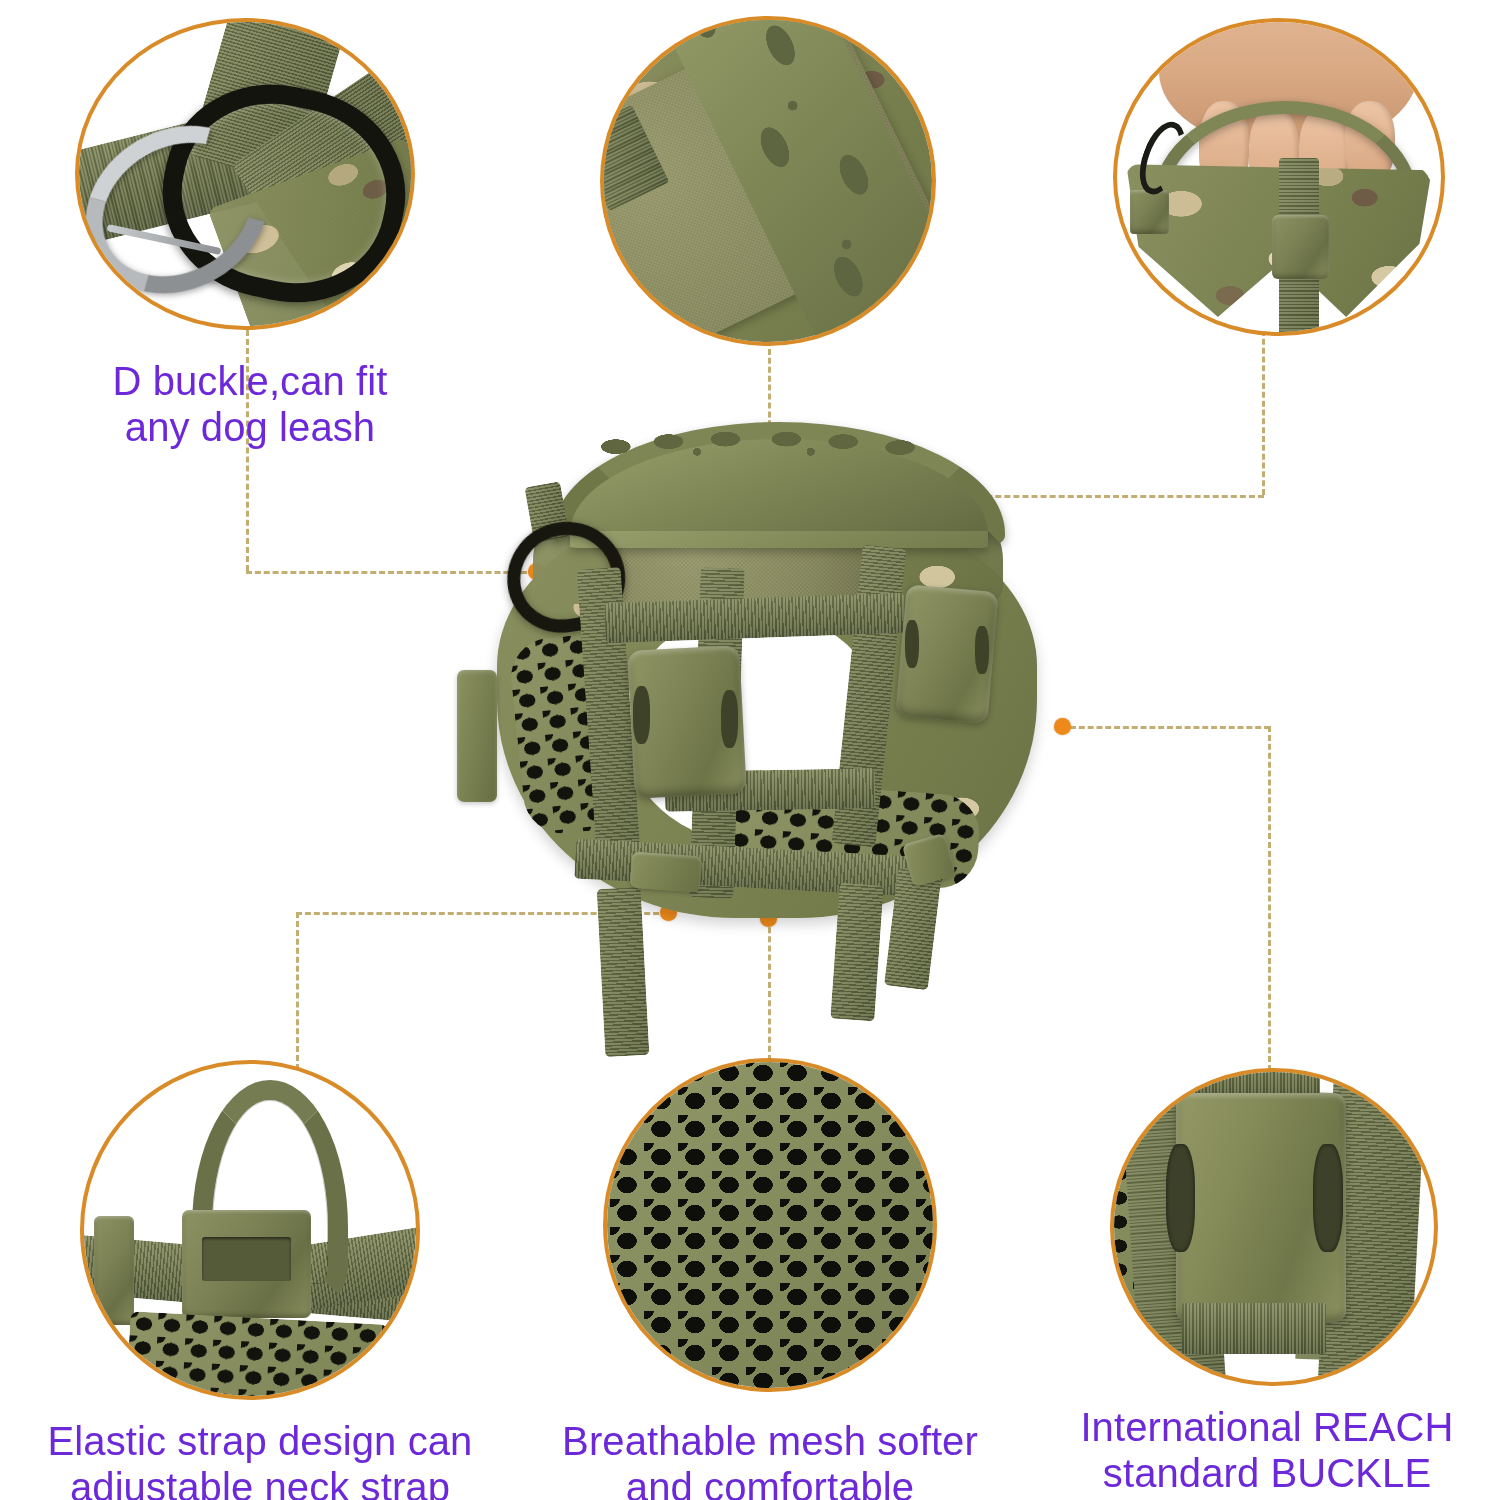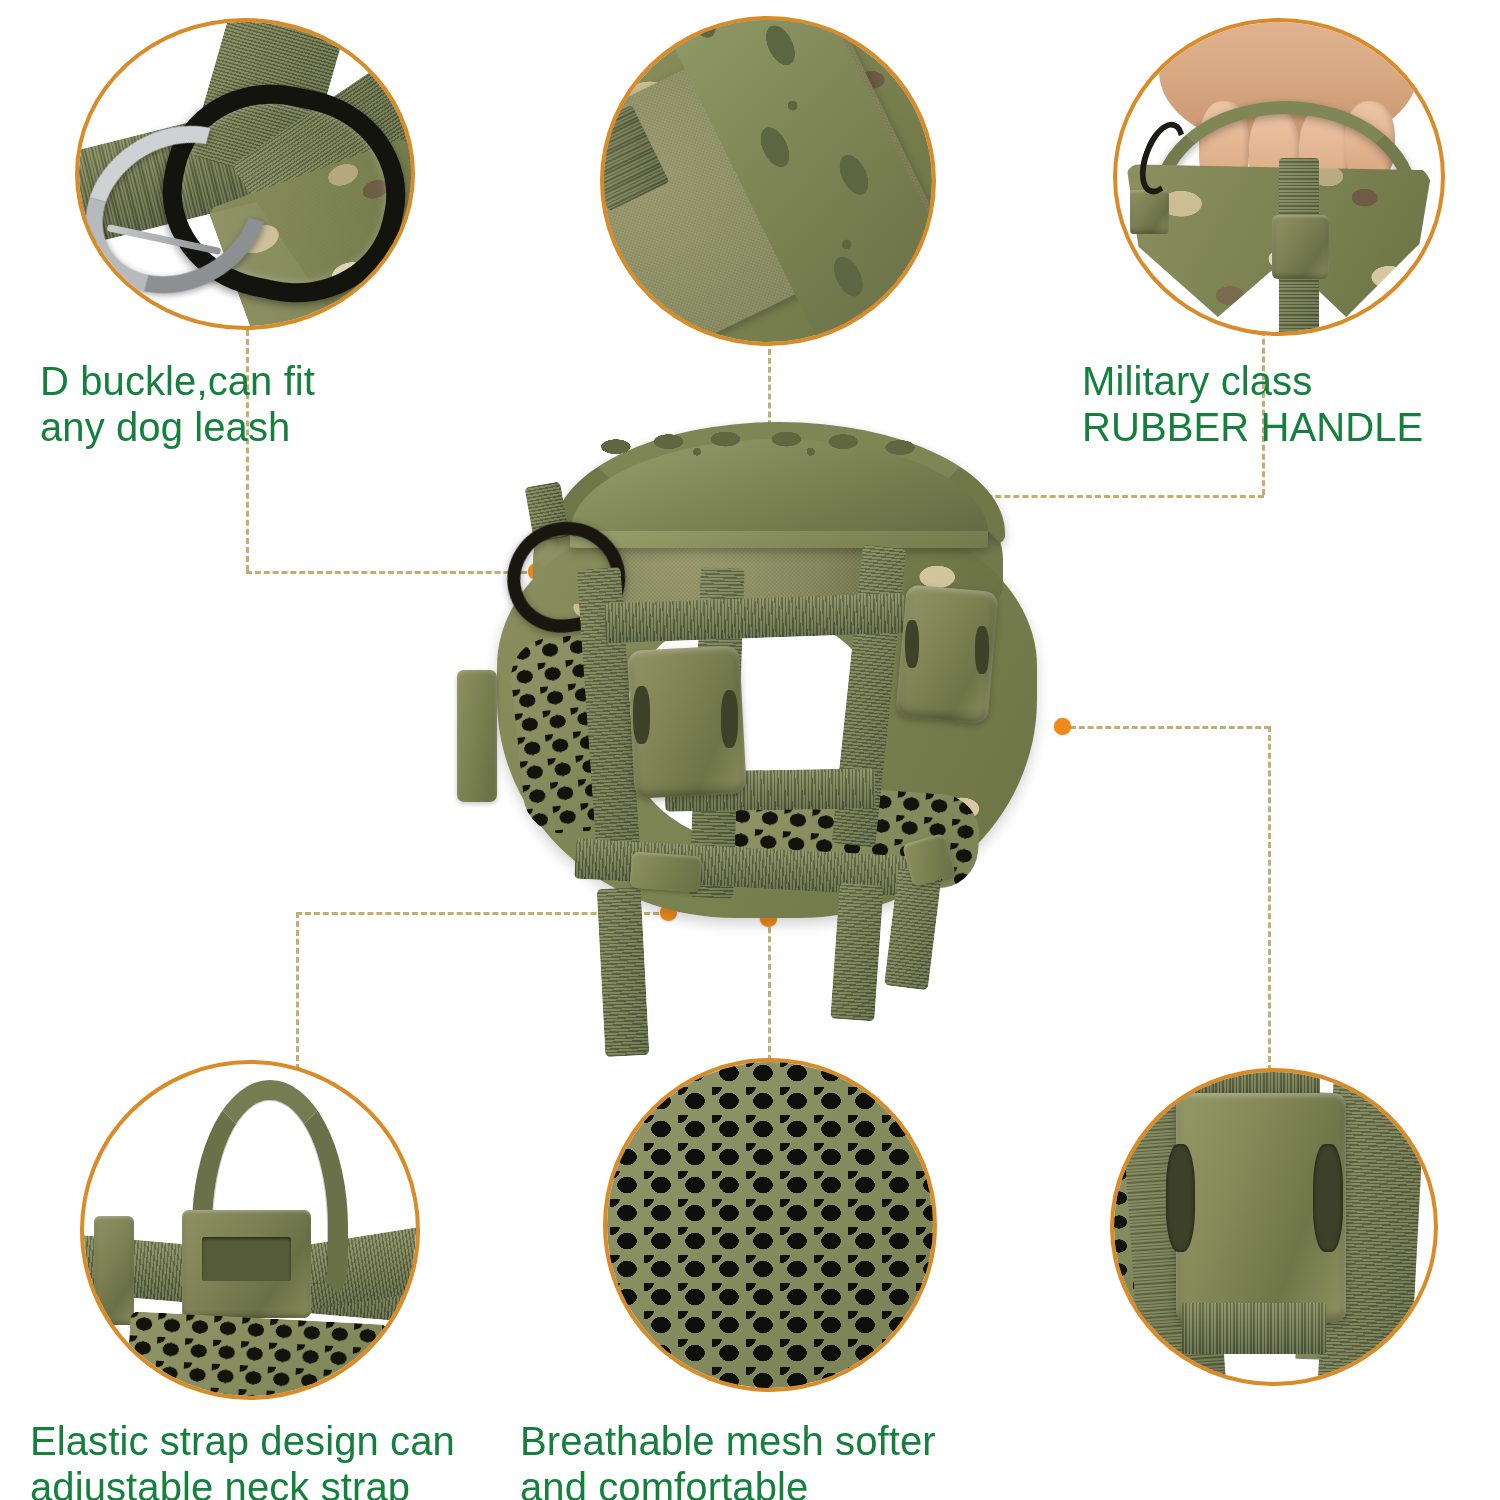--- a/index.html
+++ b/index.html
@@ -6,22 +6,22 @@
   body{width:1500px;height:1500px;position:relative;overflow:hidden;
        font-family:"Liberation Sans","DejaVu Sans",sans-serif;color:#111;}
   .stage{position:absolute;inset:0;}
 
   
   .inset{position:absolute;border-radius:50%;overflow:hidden;
          border:4px solid #D98B28;box-sizing:border-box;background:#fff;}
   .inset .ph{position:absolute;inset:-4px;}
 
   
-  .cap{position:absolute;text-align:left;line-height:1.16;
-       font-size:40px;color:#15803d;letter-spacing:.1px;white-space:pre-line;}
+  .cap{position:absolute;text-align:center;line-height:1.16;
+       font-size:40px;color:#6d28d9;letter-spacing:.1px;white-space:pre-line;}
 
   
   .lineH{position:absolute;height:0;border-top:3px dashed #C2AE72;}
   .lineV{position:absolute;width:0;border-left:3px dashed #C2AE72;}
   .dot{position:absolute;width:17px;height:17px;border-radius:50%;
        background:#EE8A1B;box-shadow:0 0 2px rgba(160,80,0,.5);}
 
   
   .webbing{background:
       repeating-linear-gradient(0deg,rgba(0,0,0,.20) 0 1.5px,rgba(255,255,255,.12) 1.5px 3.4px),
@@ -321,23 +321,23 @@
       <div class="i6-notchL"></div>
       <div class="i6-notchR"></div>
       <div class="i6-botStrap webbing-h"></div>
     </div>
   </div>
 
   <div class="cap" style="left:40px;top:358px;width:420px;">D buckle,can fit
 any dog leash</div>
 
 
-  <div class="cap" style="left:1082px;top:358px;width:400px;">Military class
-RUBBER HANDLE</div>
 
   <div class="cap" style="left:30px;top:1418px;width:460px;">Elastic strap design can
 adjustable neck strap</div>
 
   <div class="cap" style="left:520px;top:1418px;width:500px;">Breathable mesh softer
 and comfortable</div>
 
+  <div class="cap" style="left:1052px;top:1404px;width:430px;">International REACH
+standard BUCKLE</div>
 
 </div>
 
 </body></html>

